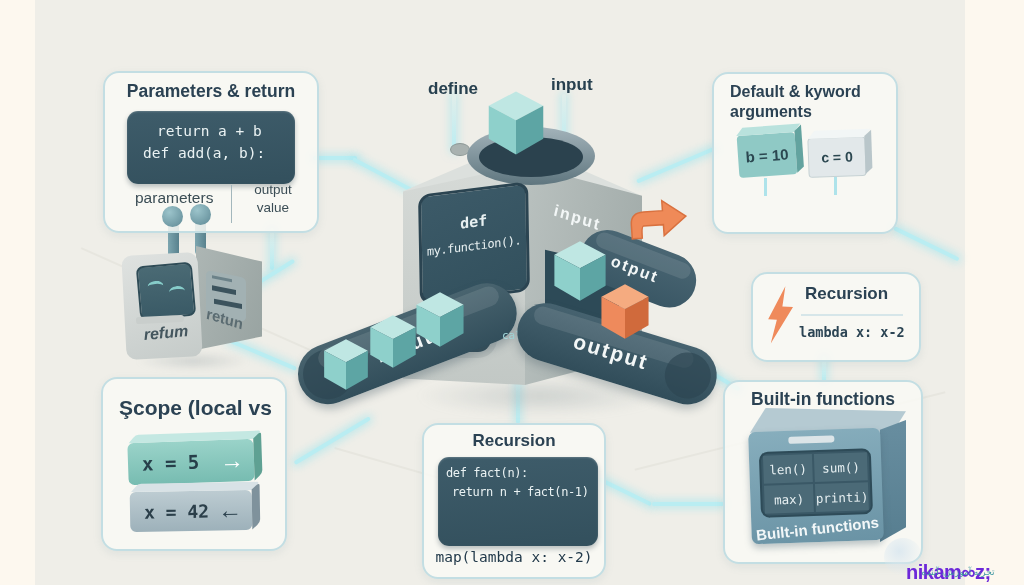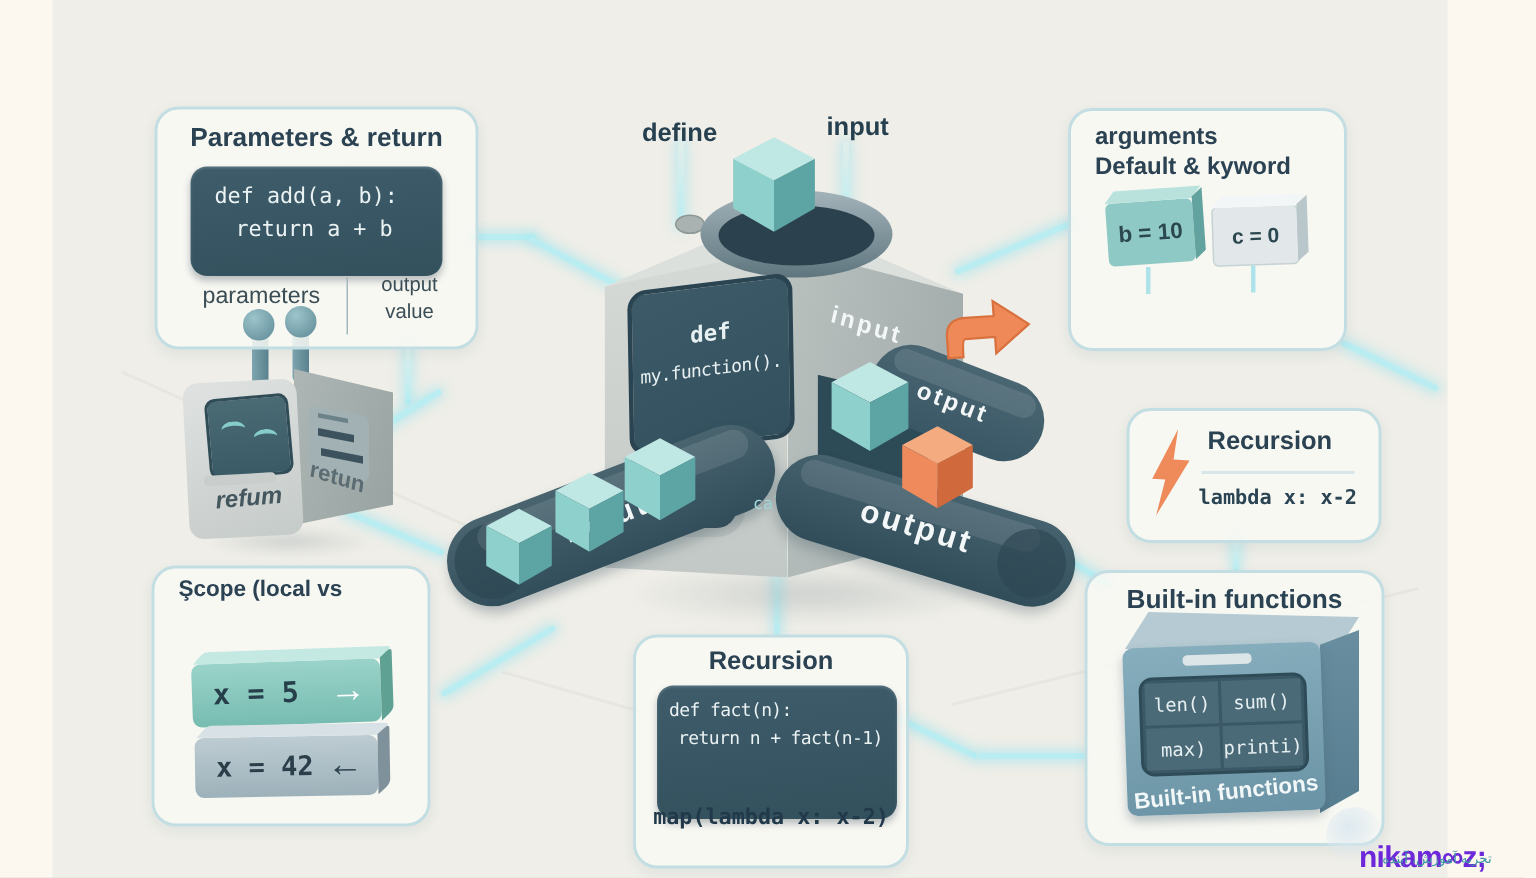--- a/index.html
+++ b/index.html
@@ -191,32 +191,32 @@
     <div class="abs" style="left:8px;top:27px;width:28px;height:5px;background:#3c535d;" data-name="robot-panel-dash"></div>
   </div>
   <div class="abs" style="left:136px;top:324px;width:60px;z-index:3;text-align:center;font-size:16px;font-weight:700;
        color:#44565e;transform:rotate(-5deg);font-style:italic;" data-name="robot-front-label">refum</div>
   <div class="abs" style="left:206px;top:310px;z-index:3;font-size:15px;font-weight:700;color:#5b6c72;
        transform:rotate(9deg) skewY(8deg);" data-name="robot-side-label">retun</div>
 
   <div class="panel" style="left:103px;top:71px;width:212px;height:158px;" data-name="panel-parameters-return">
     <div class="ptitle" style="position:absolute;left:0;top:8px;width:100%;text-align:center;font-size:17.5px;" data-name="panel-title">Parameters &amp; return</div>
     <div class="codebox" style="left:22px;top:38px;width:168px;height:64px;font-size:14.5px;line-height:1.55;padding-top:9px;" data-name="code-block">
+      <div style="padding-left:30px;" data-name="code-line">return a + b</div>
       <div style="padding-left:16px;" data-name="code-line">def add(a, b):</div>
-      <div style="padding-left:30px;" data-name="code-line">return a + b</div>
     </div>
     <div class="abs" style="left:30px;top:116px;font-size:15.5px;color:#3b4d55;" data-name="parameters-label">parameters</div>
     <div class="abs" style="left:126px;top:112px;height:38px;border-left:1.5px solid #a3b7bc;" data-name="label-divider"></div>
     <div class="abs" style="left:136px;top:108px;width:64px;font-size:13.5px;line-height:1.3;text-align:center;color:#3b4d55;" data-name="return-value-label">output value</div>
   </div>
 
   <div class="panel" style="left:712px;top:72px;width:182px;height:158px;" data-name="panel-default-keyword-args">
     <div class="ptitle" style="position:absolute;left:16px;top:8px;font-size:16px;line-height:1.25;" data-name="panel-title">
+      <div data-name="panel-title-line1">Default &amp; kyword</div>
       <div data-name="panel-title-line2">arguments</div>
-      <div data-name="panel-title-line1">Default &amp; kyword</div>
     </div>
     <div class="blk" style="left:24px;top:60px;width:58px;height:42px;background:#8fc9c5;font-size:15px;transform:rotate(-4deg);" data-name="default-arg-block-b">
       <span data-name="block-b-text">b = 10</span>
     </div>
     <style>
       [data-name="default-arg-block-b"]::before{background:#b9e2dd;} [data-name="default-arg-block-b"]::after{background:#63a39f;}
       [data-name="default-arg-block-c"]::before{background:#f2f6f6;} [data-name="default-arg-block-c"]::after{background:#b9c6ca;}
     </style>
     <div class="blk" style="left:94px;top:63px;width:56px;height:38px;background:#e2e8ea;border:1px solid #c6d2d4;font-size:14px;transform:rotate(-2deg);" data-name="default-arg-block-c">
       <span data-name="block-c-text">c = 0</span>
@@ -228,21 +228,21 @@
   <div class="panel" style="left:751px;top:272px;width:166px;height:86px;" data-name="panel-recursion-lambda">
     <svg class="abs" style="left:12px;top:11px;width:30px;height:60px;transform:rotate(3deg);" viewBox="0 0 30 62" data-name="lightning-icon">
       <path d="M19,1 L3,36 L12,36 L7,61 L28,22 L17,22 Z" fill="#ef8a5b"></path>
     </svg>
     <div class="ptitle" style="position:absolute;left:52px;top:10px;font-size:17px;" data-name="panel-title">Recursion</div>
     <div class="abs" style="left:48px;top:40px;width:102px;border-top:2px solid #d6e6e9;" data-name="panel-divider"></div>
     <div class="abs mono" style="left:46px;top:50px;font-size:13.5px;font-weight:700;color:#2b4453;" data-name="lambda-code">lambda x: x-2</div>
   </div>
 
   <div class="panel" style="left:101px;top:377px;width:182px;height:170px;" data-name="panel-scope">
-    <div class="ptitle" style="position:absolute;left:16px;top:5px;font-size:15px;line-height:1.2;" data-name="panel-title">
+    <div class="ptitle" style="position:absolute;left:16px;top:16px;font-size:21px;line-height:1.2;" data-name="panel-title">
       <div data-name="panel-title-line1">Şcope (local vs</div>
     </div>
     <div class="bar3d" style="left:25px;top:62px;width:126px;height:42px;transform:rotate(-2deg);
          background:linear-gradient(180deg,#9ad3c9,#77bcb1);" data-name="scope-bar-global">
       <style>
         [data-name="scope-bar-global"]::before{background:#c4e8e2;} [data-name="scope-bar-global"]::after{background:#5fa193;}
         [data-name="scope-bar-local"]::before{background:#d8e2e6;} [data-name="scope-bar-local"]::after{background:#7f929c;}
       </style>
       <span class="mono" style="margin-left:14px;font-size:19px;font-weight:700;color:#273f4a;" data-name="scope-bar-code">x = 5</span>
       <span style="margin-left:auto;margin-right:10px;font-size:24px;color:#ffffff;" data-name="right-arrow-icon">→</span>
@@ -254,21 +254,21 @@
     </div>
   </div>
 
   <div class="panel" style="left:422px;top:423px;width:180px;height:152px;" data-name="panel-recursion-fact">
     <div class="ptitle" style="position:absolute;left:0;top:6px;width:100%;text-align:center;font-size:17px;" data-name="panel-title">Recursion</div>
     <div class="codebox" style="left:14px;top:32px;width:152px;height:82px;font-size:12px;line-height:1.6;
          padding:7px 0 0 8px;letter-spacing:-0.4px;" data-name="code-block">
       <div data-name="code-line">def fact(n):</div>
       <div style="padding-left:6px;" data-name="code-line">return n + fact(n-1)</div>
     </div>
-    <div class="abs mono" style="left:0;top:112px;width:100%;text-align:center;font-size:14.5px;font-weight:700;color:#21394a;" data-name="map-code">map(lambda x: x-2)</div>
+    <div class="abs mono" style="left:0;top:124px;width:100%;text-align:center;font-size:14.5px;font-weight:400;color:#21394a;" data-name="map-code">map(lambda x: x-2)</div>
   </div>
 
   <div class="panel" style="left:723px;top:380px;width:196px;height:180px;" data-name="panel-builtins">
     <div class="ptitle" style="position:absolute;left:0;top:7px;width:100%;text-align:center;font-size:17.5px;" data-name="panel-title">Built-in functions</div>
     <div class="abs" style="left:25px;top:26px;width:156px;height:28px;background:#b5cad2;
          clip-path:polygon(10% 0,100% 12%,90% 100%,0 88%);" data-name="toolbox-top-face"></div>
     <div class="abs" style="left:155px;top:38px;width:26px;height:122px;background:linear-gradient(180deg,#688ea0,#577e90);
          clip-path:polygon(0 8%,100% 0,100% 88%,0 100%);" data-name="toolbox-side-face"></div>
     <div class="abs" style="left:25px;top:48px;width:132px;height:112px;border-radius:7px;transform:rotate(-2deg);
          background:linear-gradient(175deg,#87aebd,#6a93a5);box-shadow:0 4px 7px rgba(70,95,110,.35);" data-name="toolbox-front-face">

